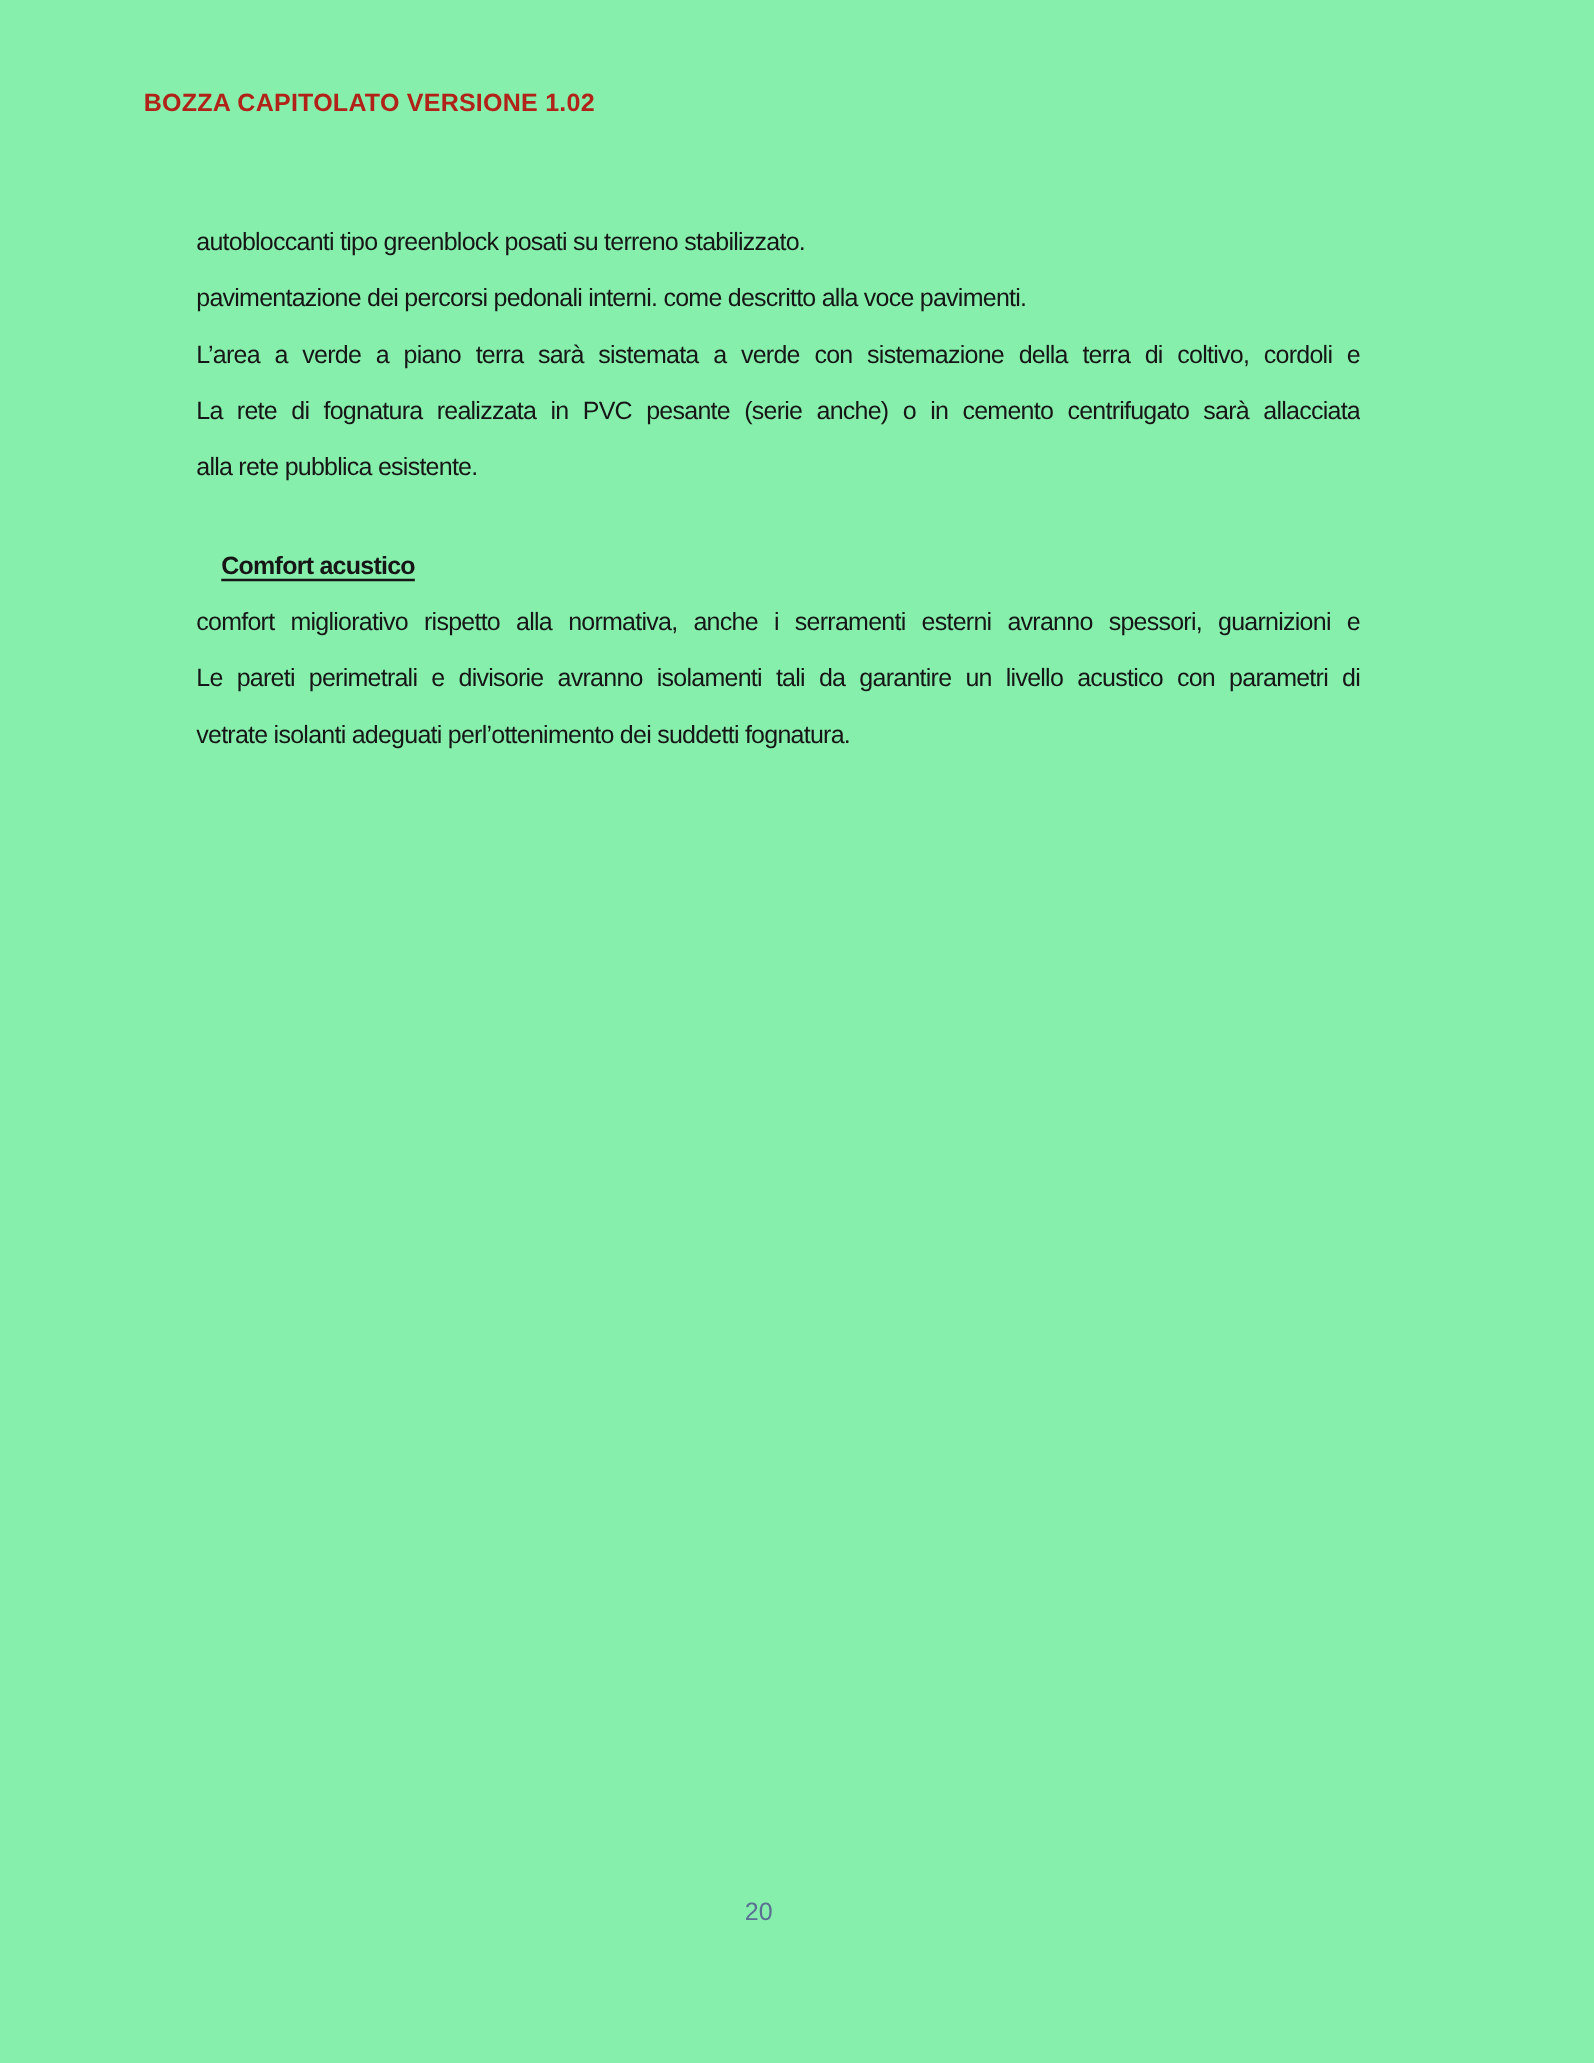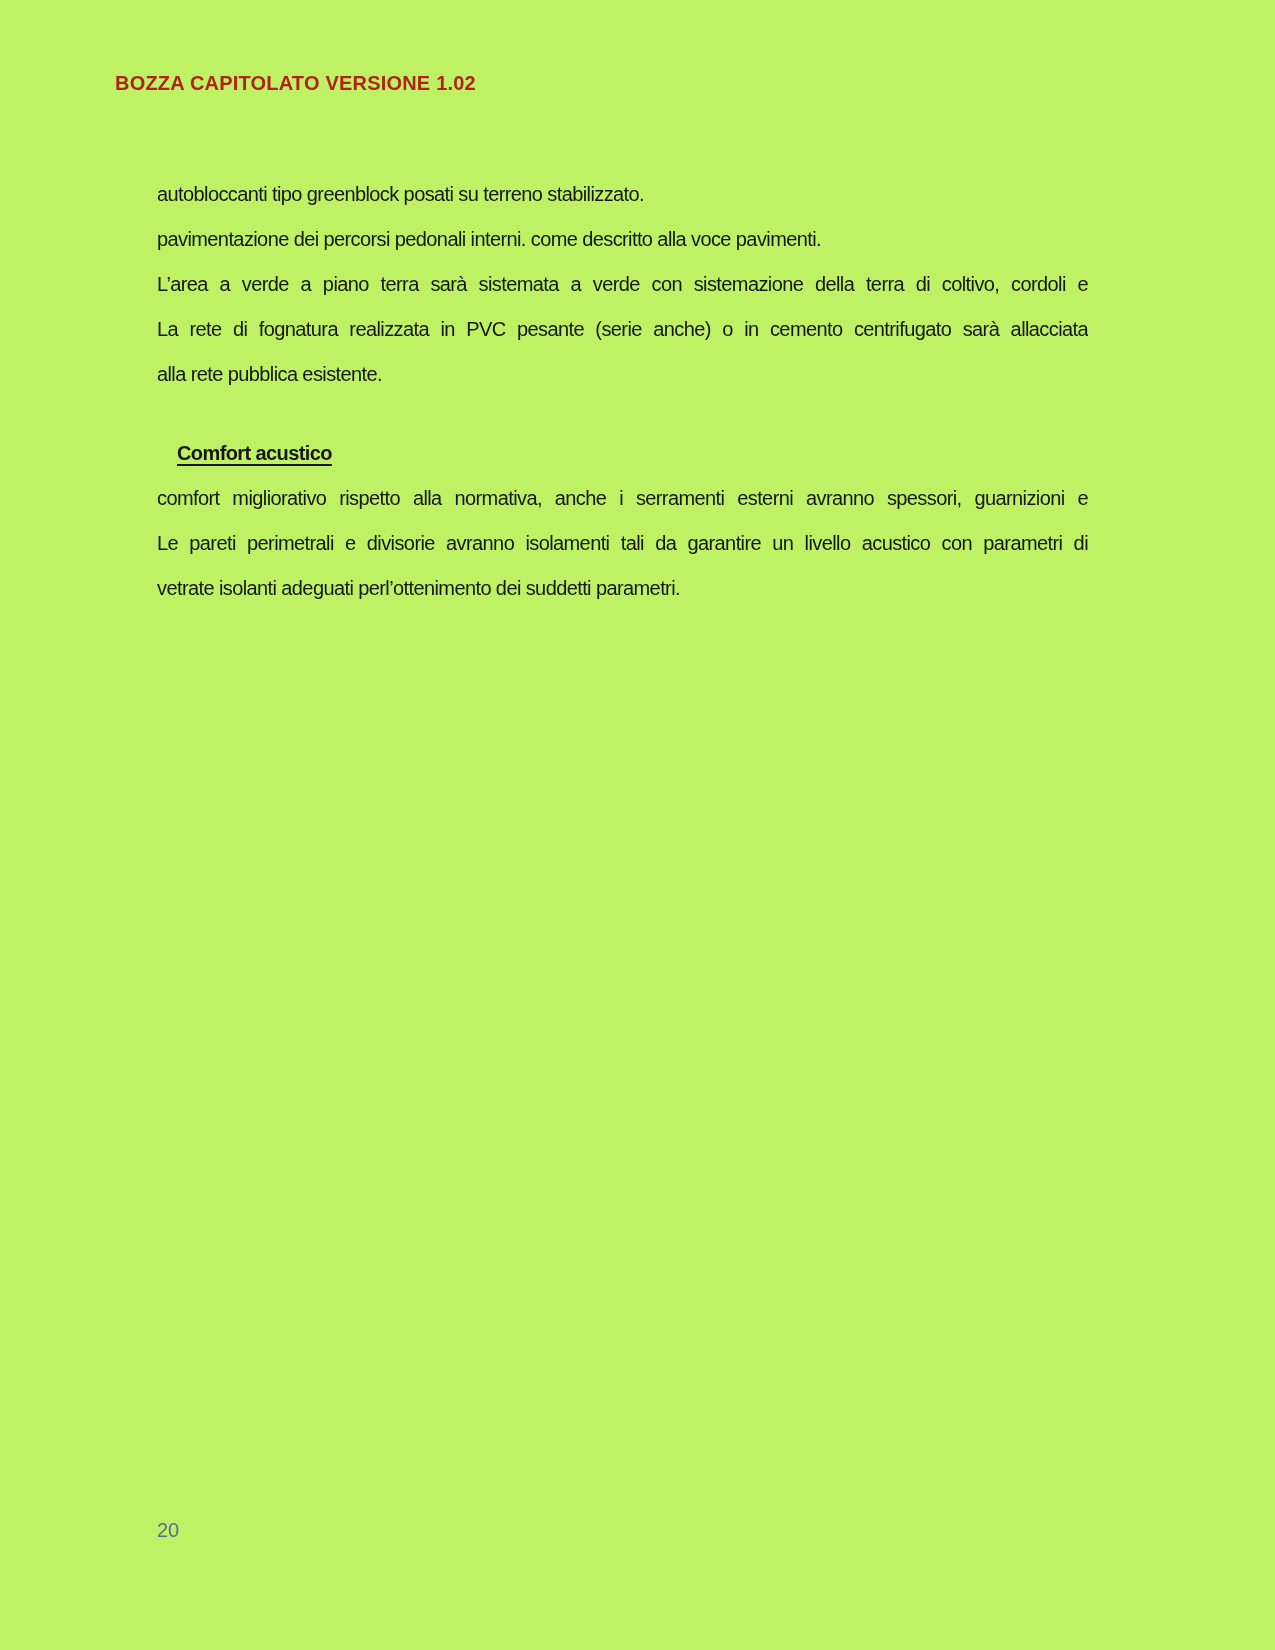--- a/index.html
+++ b/index.html
@@ -4,21 +4,21 @@
 <style>
   html, body {
     margin: 0;
     padding: 0;
     background: #ffffff;
   }
   .page {
     position: relative;
     width: 1275px;
     height: 1650px;
-    background: #bef264;
+    background: #86efac;
     font-family: "Liberation Sans", sans-serif;
     overflow: hidden;
   }
   .doc-header {
     position: absolute;
     left: 115px;
     top: 72px;
     font-size: 20px;
     font-weight: bold;
     letter-spacing: 0.2px;
@@ -54,21 +54,21 @@
     text-decoration-thickness: 2px;
     text-underline-offset: 4px;
     line-height: 45px;
     margin-left: 20px;
   }
   .page-number {
     position: absolute;
     top: 1516px;
     left: 157px;
     width: 900px;
-    text-align: left;
+    text-align: center;
     font-size: 20px;
     line-height: 28px;
   }
 </style>
 </head>
 <body>
 
 <div class="page">
 
   <div class="doc-header" style="color: rgb(177, 35, 24);">BOZZA CAPITOLATO VERSIONE 1.02</div>
@@ -83,19 +83,19 @@
       </div>
       <div class="paragraph">
         <div class="line justify">La rete di fognatura realizzata in PVC pesante (serie anche)  o in cemento centrifugato sarà allacciata</div>
         <div class="line">alla rete pubblica esistente.</div>
       </div>
       <div class="spacer"></div>
       <div class="heading">Comfort acustico</div>
       <div class="paragraph">
         <div class="line justify">comfort migliorativo rispetto alla normativa, anche i serramenti esterni avranno spessori, guarnizioni e</div>
         <div class="line justify">Le pareti perimetrali e divisorie avranno isolamenti tali da garantire un livello acustico con parametri di</div>
-        <div class="line">vetrate isolanti adeguati perl’ottenimento dei suddetti parametri.</div>
+        <div class="line">vetrate isolanti adeguati perl’ottenimento dei suddetti fognatura.</div>
       </div>
     </div>
 
   <div class="page-number" style="color: rgb(90, 109, 148);">20</div>
 
 </div>
 
 </body></html>

